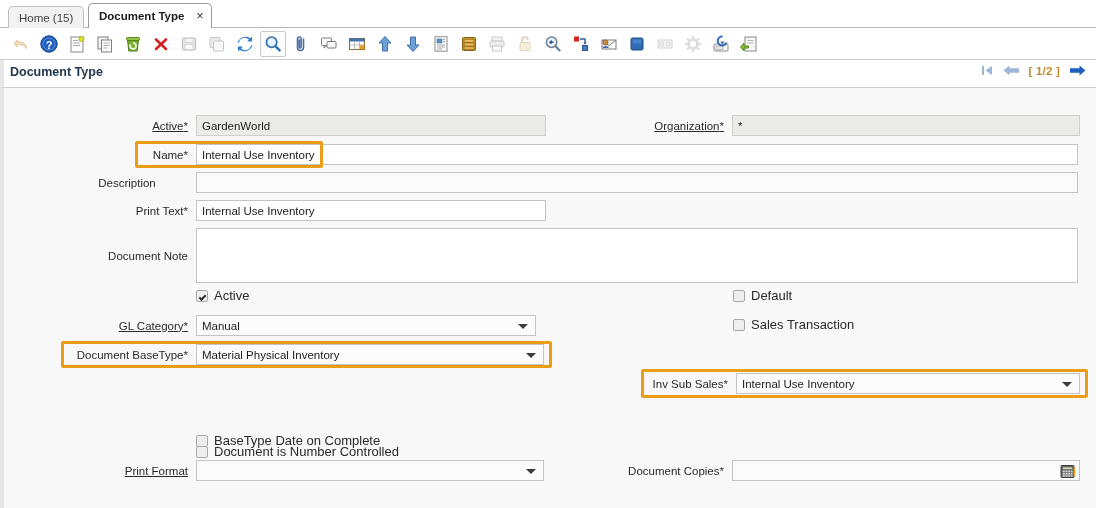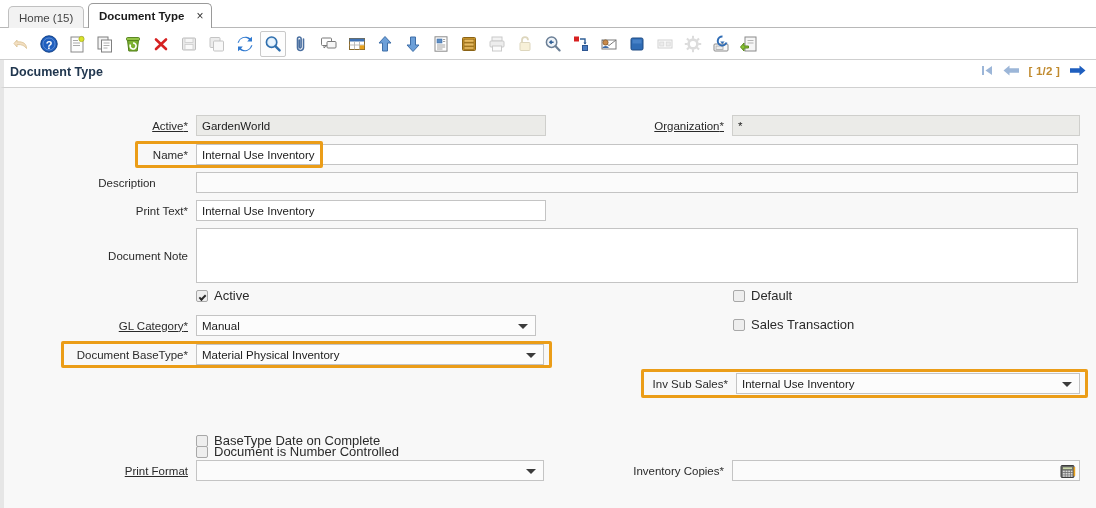--- a/index.html
+++ b/index.html
@@ -565,21 +565,21 @@
 
     <div class="row" style="left:62px; top:372px;">
       <div class="lbl link" style="width:122px;"><span>Print Format</span><span class="req"></span></div>
       <div class="sel" style="width:348px; margin-left:8px; background:#fbfbfb;">
         <span></span>
         <span class="caret"></span>
       </div>
     </div>
 
     <div class="row" style="left:560px; top:372px;">
-      <div class="lbl" style="width:160px;"><span>Inventory Copies</span><span class="req">*</span></div>
+      <div class="lbl" style="width:160px;"><span>Document Copies</span><span class="req">*</span></div>
       <div class="fld empty" style="width:348px; margin-left:8px; position:relative;">
         <span></span>
         <span class="calc-btn">
           <svg width="16" height="15" viewBox="0 0 16 15">
               <rect x="1" y="1.5" width="13" height="12" rx="1" fill="#6e6e6e" stroke="#3d3d3d" stroke-width="1"></rect>
               <rect x="2.6" y="3" width="9.8" height="2.6" fill="#c9d6a8" stroke="#4a4a4a" stroke-width="0.5"></rect>
               <g fill="#d8d8d8">
                 <rect x="2.8" y="6.6" width="2" height="1.6"></rect>
                 <rect x="5.5" y="6.6" width="2" height="1.6"></rect>
                 <rect x="8.2" y="6.6" width="2" height="1.6"></rect>

